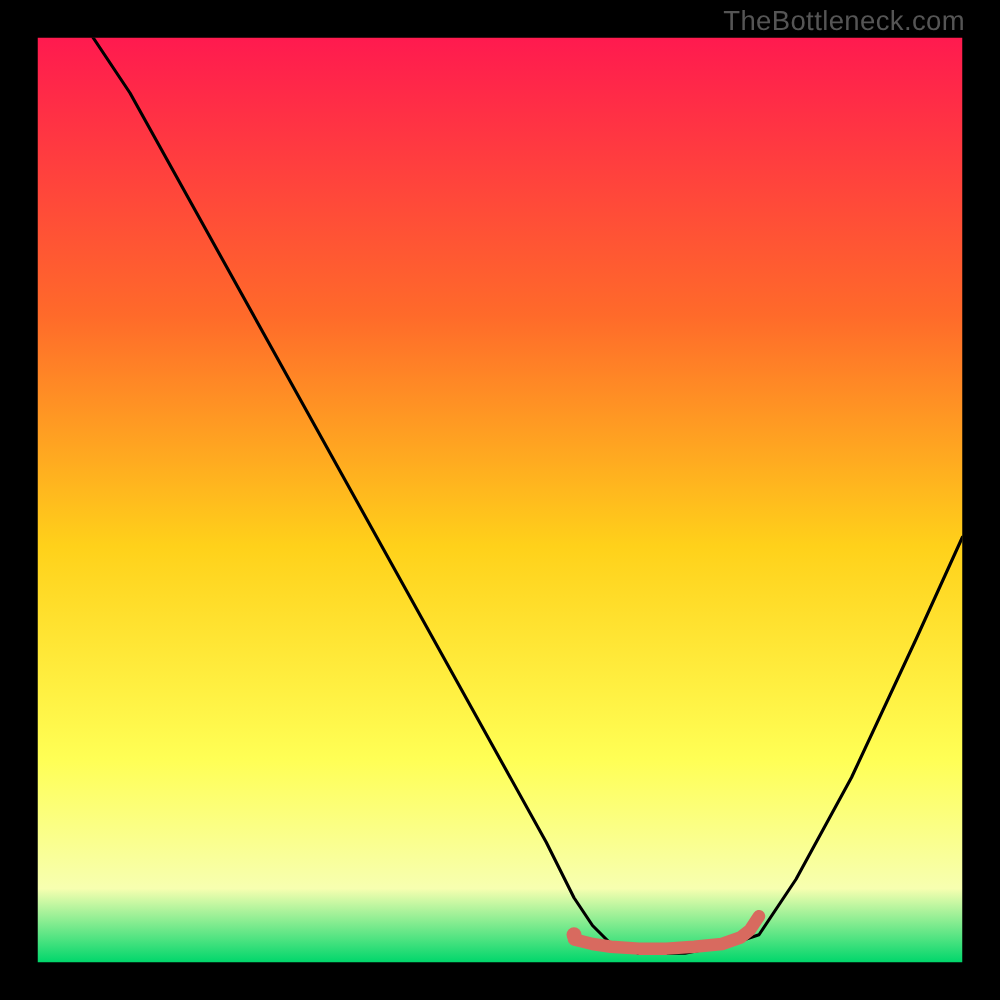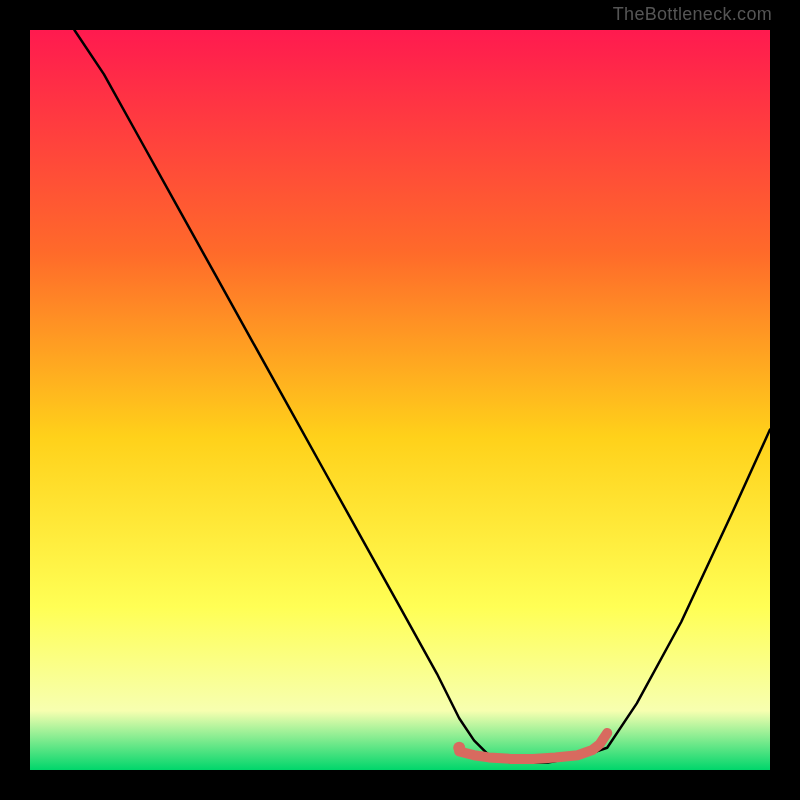--- a/index.html
+++ b/index.html
@@ -24,21 +24,21 @@
     left: 0;
     top: 0;
     width: 740px;
     height: 740px;
   }
   .brand {
     position: absolute;
     top: 4px;
     right: 28px;
     color: #555;
-    font-size: 18px;
+    font-size: 22px;
     font-weight: 500;
     letter-spacing: 0.3px;
   }
   svg { display: block; }
 </style>
 </head>
 <body>
 
 <div class="brand">TheBottleneck.com</div>
 

